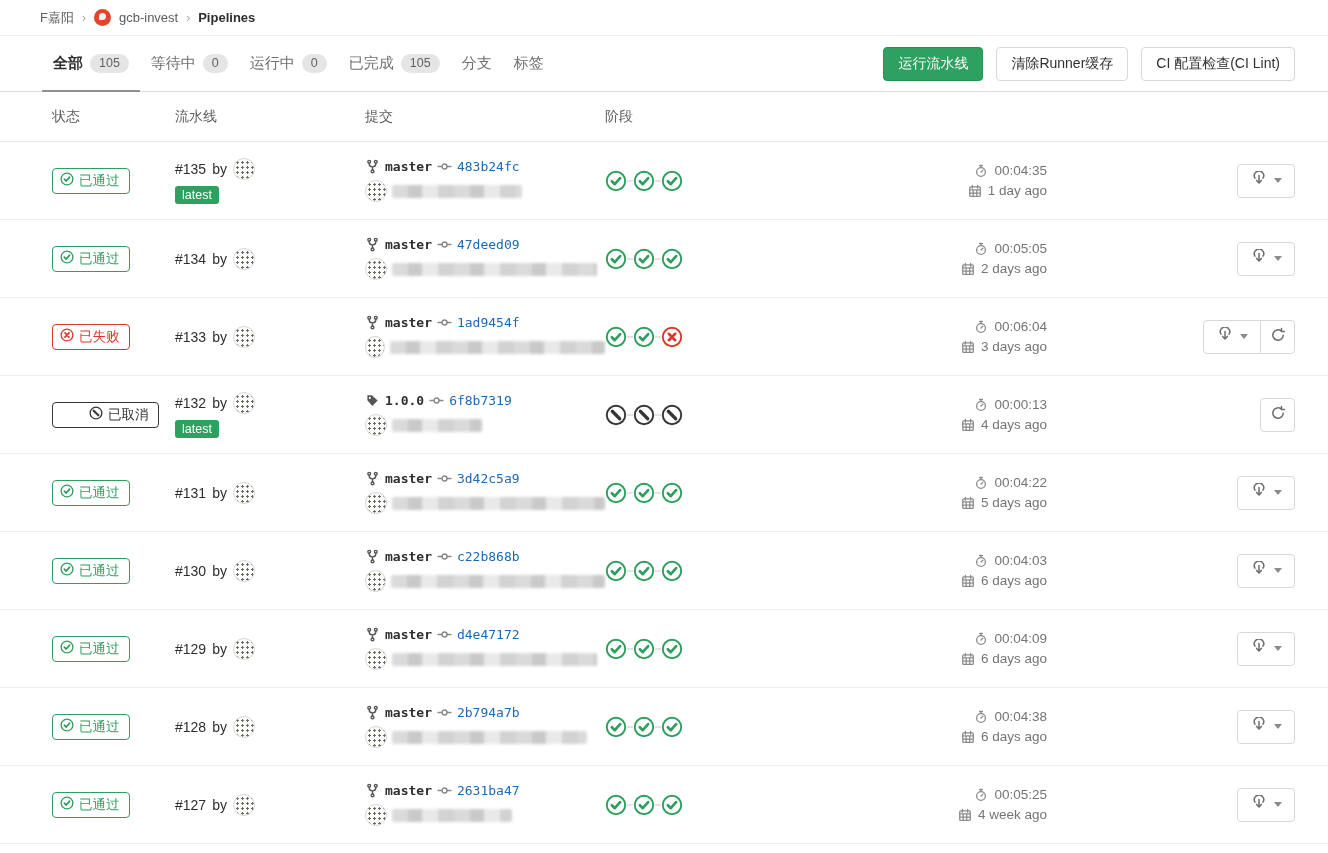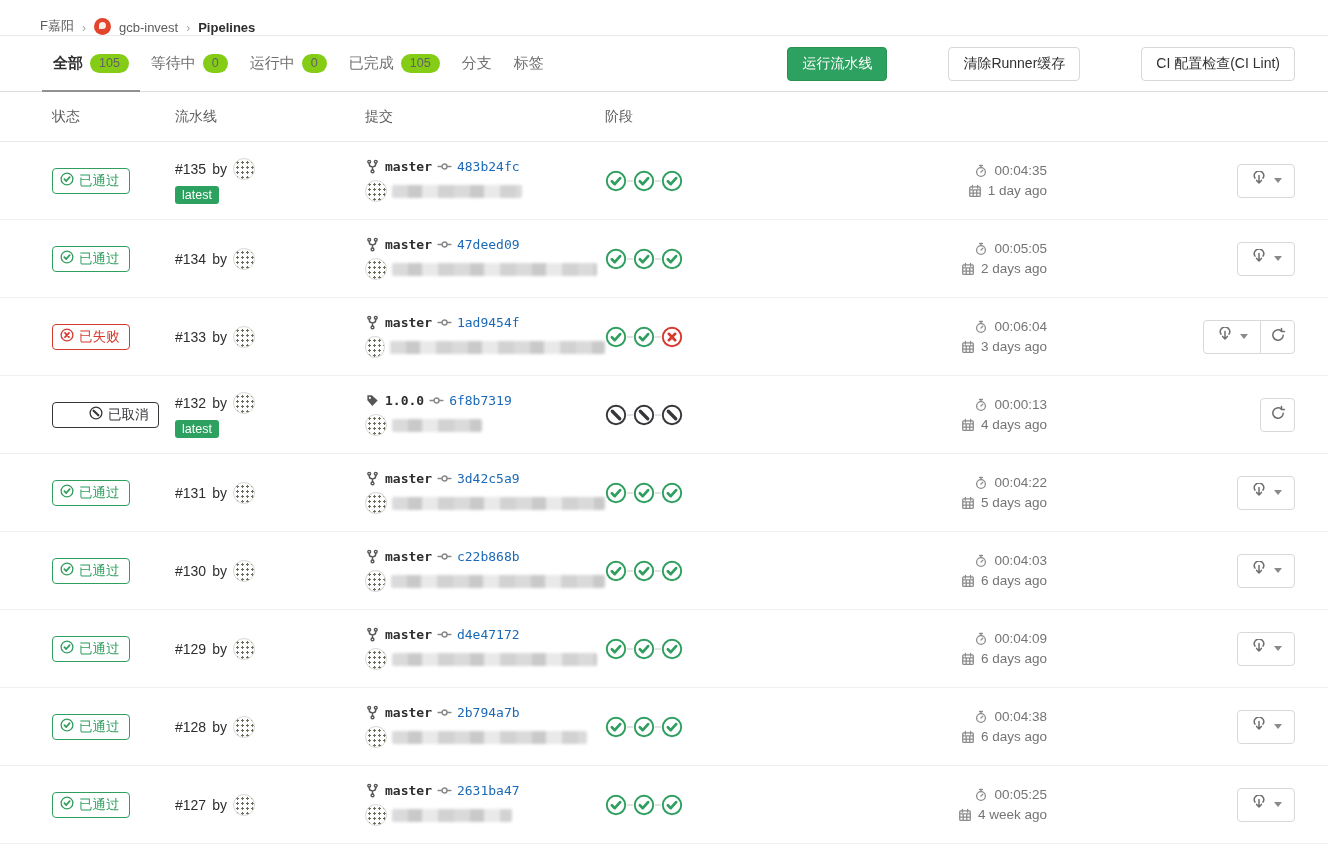--- a/index.html
+++ b/index.html
@@ -7,47 +7,47 @@
   html,body { background:#fff; width:1328px; height:853px; overflow:hidden;
     font-family:"Liberation Sans","DejaVu Sans",sans-serif; color:#2e2e2e; }
   a { text-decoration:none; }
 
   
   .ic { width:15px; height:15px; fill:none; stroke:currentColor; stroke-width:1.5;
         stroke-linecap:round; stroke-linejoin:round; flex:0 0 auto; }
   .sprite { position:absolute; width:0; height:0; overflow:hidden; }
 
   
-  .breadcrumb { height:36px; display:flex; align-items:flex-end; gap:8px;
+  .breadcrumb { height:36px; display:flex; align-items:center; gap:8px;
     padding:0 40px; border-bottom:1px solid #eaeaea; font-size:13px; color:#5c5c5c; }
   .crumb-sep { color:#a7a7a7; font-size:12px; }
   .crumb-link { color:#5c5c5c; }
   .crumb-current { color:#2e2e2e; font-weight:700; }
   .proj-avatar { width:17px; height:17px; border-radius:50%; background:#e2442c;
     display:inline-block; position:relative; }
   .proj-avatar::after { content:""; position:absolute; left:5px; top:4px; width:7px;
     height:7px; border-radius:50% 50% 50% 0; background:#fff; opacity:.9; }
 
   
   .tabsbar { height:56px; display:flex; align-items:center;
     padding:0 33px 0 42px; border-bottom:1px solid #dcdcdc; }
   .tabs { display:flex; align-items:stretch; height:100%; }
   .tab { display:flex; align-items:center; gap:7px; padding:0 11px; font-size:15px;
     color:#707070; position:relative; cursor:pointer; }
   .tab.active { color:#2e2e2e; font-weight:700; }
   .tab.active::after { content:""; position:absolute; left:0; right:0; bottom:-1px;
     height:2px; background:#919191; }
-  .pill { background:#84cc16; color:#626262; font-size:12.5px; font-weight:400;
+  .pill { background:#e5e5e5; color:#626262; font-size:12.5px; font-weight:400;
     border-radius:10px; padding:1px 9px; line-height:17px; }
   .pill:empty { display:none; }
   .bar-buttons { margin-left:auto; display:flex; gap:13px; }
   .btn { height:34px; border-radius:4px; font-size:14px; padding:0 14px;
     cursor:pointer; font-family:inherit; }
   .btn-green { background:#2da160; border:1px solid #27914f; color:#fff; }
-  .btn-plain { background:#fff; border:1px solid #d8d8d8; color:#303030;margin-left:48px; }
+  .btn-plain { background:#fff; border:1px solid #d8d8d8; color:#303030; }
 
   
   .grid-row { display:grid; grid-template-columns:123px 190px 240px 292px 150px 1fr;
     padding:0 33px 0 52px; align-items:center; }
   .thead { height:50px; font-size:14px; color:#5c5c5c; border-bottom:1px solid #e8e8e8; }
   .row { height:78px; border-bottom:1px solid #efefef; }
 
   
   .badge { display:inline-flex; align-items:center; gap:5px; border:1.5px solid currentColor;
     border-radius:4px; padding:3px 9px 3px 7px; font-size:13.5px; cursor:pointer; background:#fff; }

